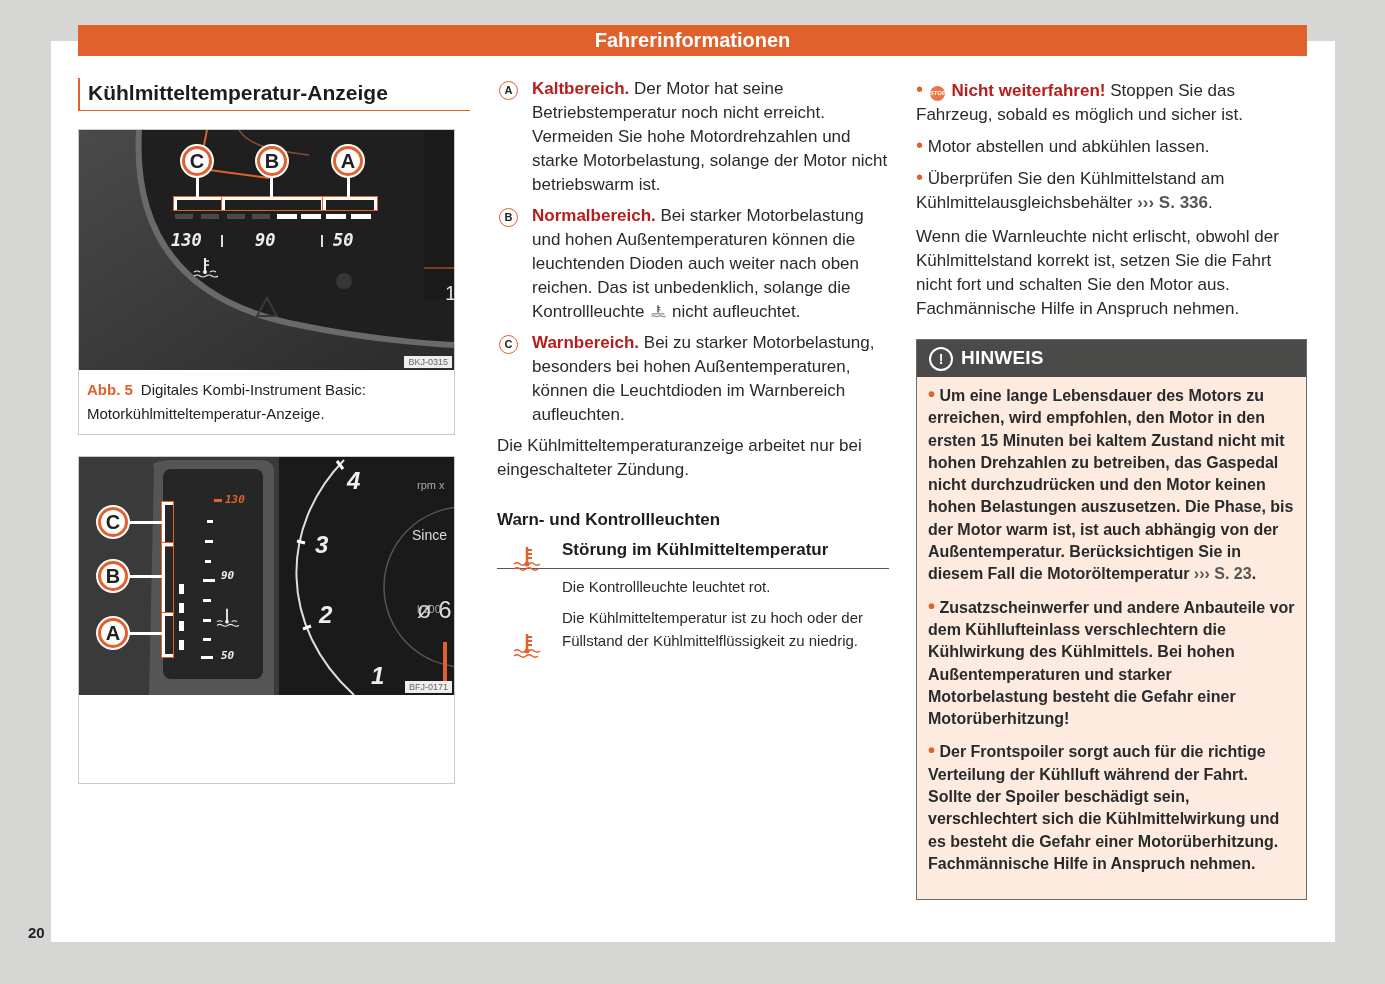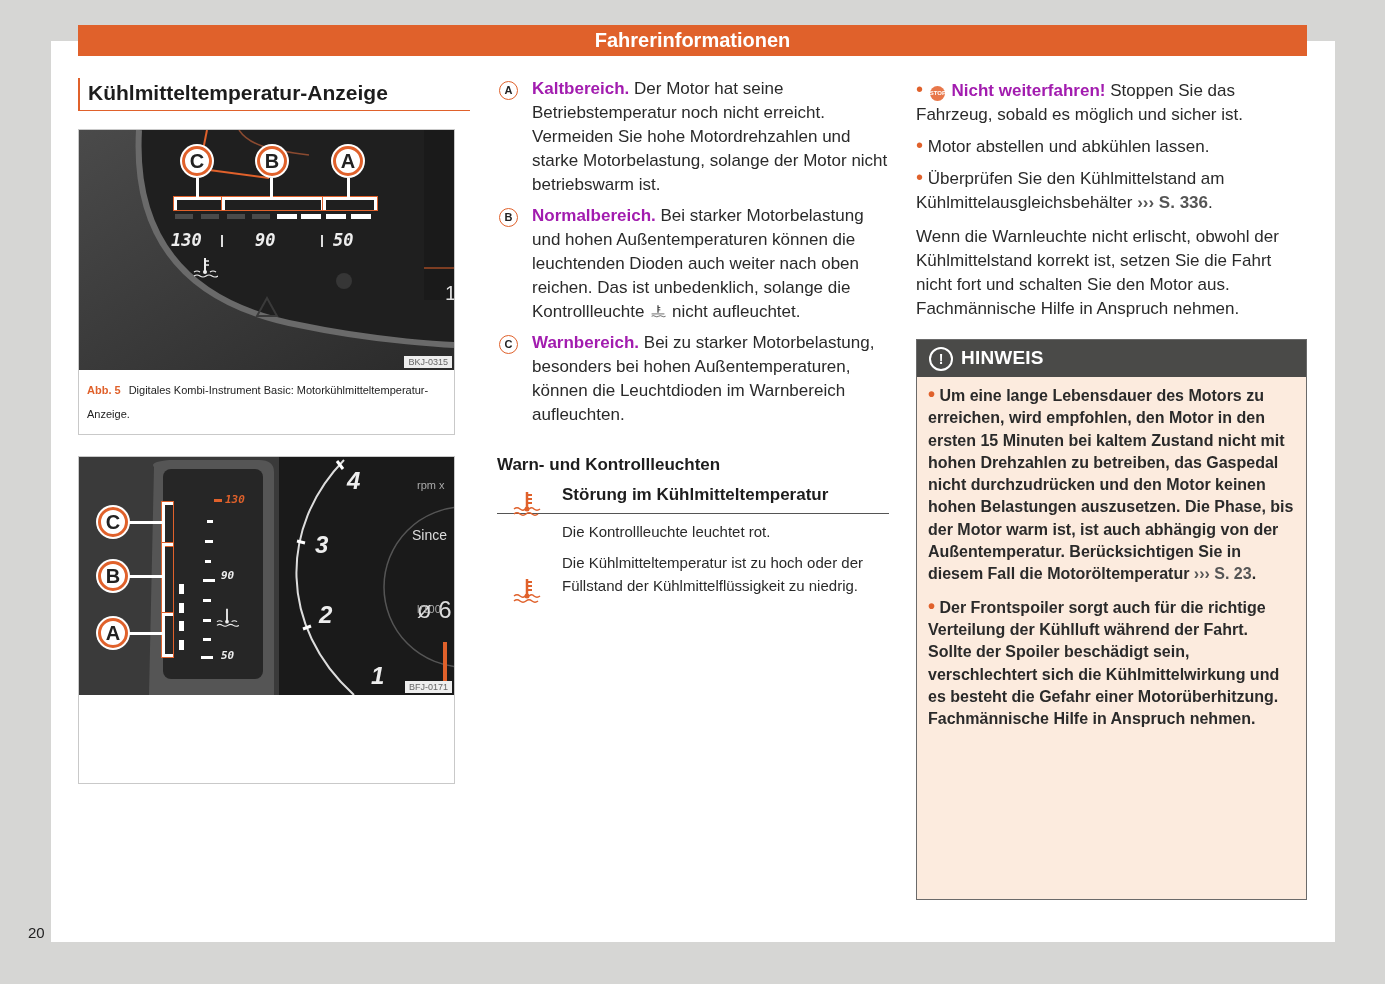--- a/index.html
+++ b/index.html
@@ -5,35 +5,35 @@
   html, body { margin: 0; padding: 0; }
   body {
     width: 1385px; height: 984px; background: #d6d6d4; position: relative; overflow: hidden;
     font-family: "Liberation Sans", sans-serif; color: #222;
   }
   .page { position: absolute; left: 51px; top: 41px; width: 1284px; height: 901px; background: #fff; }
   .header-bar {
     position: absolute; left: 78px; top: 25px; width: 1229px; height: 31px; background: #e0612b;
     color: #fff; font-weight: bold; font-size: 20px; text-align: center; line-height: 31px;
   }
-  .page-number { position: absolute; left: 28px; top: 924px; font-size: 15px; font-weight: normal; color: #222; }
+  .page-number { position: absolute; left: 28px; top: 924px; font-size: 15px; font-weight: bold; color: #222; }
 
   
   .section-title {
     position: absolute; left: 78px; top: 78px; width: 392px; height: 33px;
     border-left: 2px solid #e0612b; border-bottom: 1px solid #e0612b; box-sizing: border-box;
     padding-left: 8px; font-weight: bold; font-size: 21px; line-height: 30px; color: #1d1d1d;
   }
   .figure { position: absolute; left: 78px; width: 377px; border: 1px solid #c9c9c9; box-sizing: border-box; background: #fff; }
   .fig1 { top: 129px; height: 306px; }
   .fig2 { top: 456px; height: 328px; }
   .fig-img { position: relative; width: 375px; overflow: hidden; background: #2c2c2c; }
   .fig1 .fig-img { height: 240px; }
   .fig2 .fig-img { height: 238px; }
-  .fig-caption { padding: 8px 8px 0 8px; font-size: 11px; line-height: 24px; color: #222; }
+  .fig-caption { padding: 8px 8px 0 8px; font-size: 15px; line-height: 24px; color: #222; }
   .fig-caption .abb { color: #e0612b; font-weight: bold; margin-right: 8px; }
   .fig-code {
     position: absolute; right: 2px; bottom: 2px; background: #eee; color: #666; font-size: 9px;
     padding: 1px 4px; font-family: "Liberation Sans", sans-serif;
   }
   .callout {
     position: absolute; width: 30px; height: 30px; border-radius: 50%; background: #fff;
     border: 3px solid #e0612b; box-sizing: border-box; color: #222; font-weight: bold; font-size: 20px;
     text-align: center; line-height: 25px; box-shadow: 0 0 0 2px #fff;
   }
@@ -42,21 +42,21 @@
   .dash.dim { background: #4a4a4a; }
   .gauge-num { position: absolute; color: #eee; font-style: italic; font-weight: bold; font-family: "DejaVu Sans Mono", monospace; }
 
   
   .mid { position: absolute; left: 497px; top: 77px; width: 392px; font-size: 17px; line-height: 24px; color: #2a2a2a; }
   .legend-item { position: relative; padding-left: 35px; margin-bottom: 7px; }
   .legend-badge {
     position: absolute; left: 2px; top: 4px; width: 17px; height: 17px; border: 1.5px solid #e0612b;
     border-radius: 50%; font-size: 11px; font-weight: bold; text-align: center; line-height: 17px; color: #222;
   }
-  .legend-item b, .bold { font-weight: bold; color: #a21caf; }
+  .legend-item b, .bold { font-weight: bold; color: #b91c1c; }
   .para { margin-bottom: 10px; }
   .subhead { font-weight: bold; font-size: 17px; margin-top: 26px; margin-bottom: 4px; color: #1d1d1d; }
   .warn-row { position: relative; padding-left: 65px; }
   .warn-icon { position: absolute; left: 14px; width: 32px; height: 30px; }
   .warn-title { font-weight: bold; font-size: 17px; line-height: 24px; padding-top: 2px; color: #1d1d1d; }
   .warn-text { font-size: 15px; line-height: 23px; color: #2a2a2a; }
   .warn-sep { border-top: 1.5px solid #555; margin: 6px 0 6px 0; }
 
   
   .right { position: absolute; left: 916px; top: 77px; width: 392px; font-size: 17px; line-height: 24px; color: #2a2a2a; }
@@ -224,20 +224,21 @@
       <line x1="13" y1="10" x2="17" y2="10" stroke="#333" stroke-width="1.5"></line>
       <path d="M2 17 h22 M2 21 q3 -2 6 0 t6 0 t6 0 t6 0" stroke="#333" stroke-width="1.2" fill="none"></path>
     </svg>
     <span>nicht aufleuchtet.</span>
   </div>
   <div class="legend-item">
     <span class="legend-badge">C</span>
     <b>Warnbereich.</b>
     <span>Bei zu starker Motorbelastung, besonders bei hohen Außentemperaturen, können die Leuchtdioden im Warnbereich aufleuchten.</span>
   </div>
+  <div class="para">Die Kühlmitteltemperaturanzeige arbeitet nur bei eingeschalteter Zündung.</div>
 
   <div class="subhead">Warn- und Kontrollleuchten</div>
 
   <div class="warn-row">
     <svg class="warn-icon" style="top:8px" viewBox="0 0 32 30">
       <line x1="16" y1="3" x2="16" y2="19" stroke="#e0612b" stroke-width="2.5"></line>
       <line x1="16" y1="6" x2="21" y2="6" stroke="#e0612b" stroke-width="2"></line>
       <line x1="16" y1="10" x2="21" y2="10" stroke="#e0612b" stroke-width="2"></line>
       <line x1="16" y1="14" x2="21" y2="14" stroke="#e0612b" stroke-width="2"></line>
       <circle cx="16" cy="20" r="2.5" fill="#e0612b"></circle>
@@ -287,16 +288,20 @@
   </div>
   <div class="hinweis-body">
     <p>
       <span class="bullet-dot">•</span>
       <span>Um eine lange Lebensdauer des Motors zu erreichen, wird empfohlen, den Motor in den ersten 15 Minuten bei kaltem Zustand nicht mit hohen Drehzahlen zu betreiben, das Gaspedal nicht durchzudrücken und den Motor keinen hohen Belastungen auszusetzen. Die Phase, bis der Motor warm ist, ist auch abhängig von der Außentemperatur. Berücksichtigen Sie in diesem Fall die Motoröltemperatur</span>
       <span class="xref">›››</span>
       <a class="xref">S. 23</a><span>.</span>
     </p>
     <p>
       <span class="bullet-dot">•</span>
+      <span>Zusatzscheinwerfer und andere Anbauteile vor dem Kühllufteinlass verschlechtern die Kühlwirkung des Kühlmittels. Bei hohen Außentemperaturen und starker Motorbelastung besteht die Gefahr einer Motorüberhitzung!</span>
+    </p>
+    <p>
+      <span class="bullet-dot">•</span>
       <span>Der Frontspoiler sorgt auch für die richtige Verteilung der Kühlluft während der Fahrt. Sollte der Spoiler beschädigt sein, verschlechtert sich die Kühlmittelwirkung und es besteht die Gefahr einer Motorüberhitzung. Fachmännische Hilfe in Anspruch nehmen.</span>
     </p>
   </div>
 </div>
 
 </body></html>

